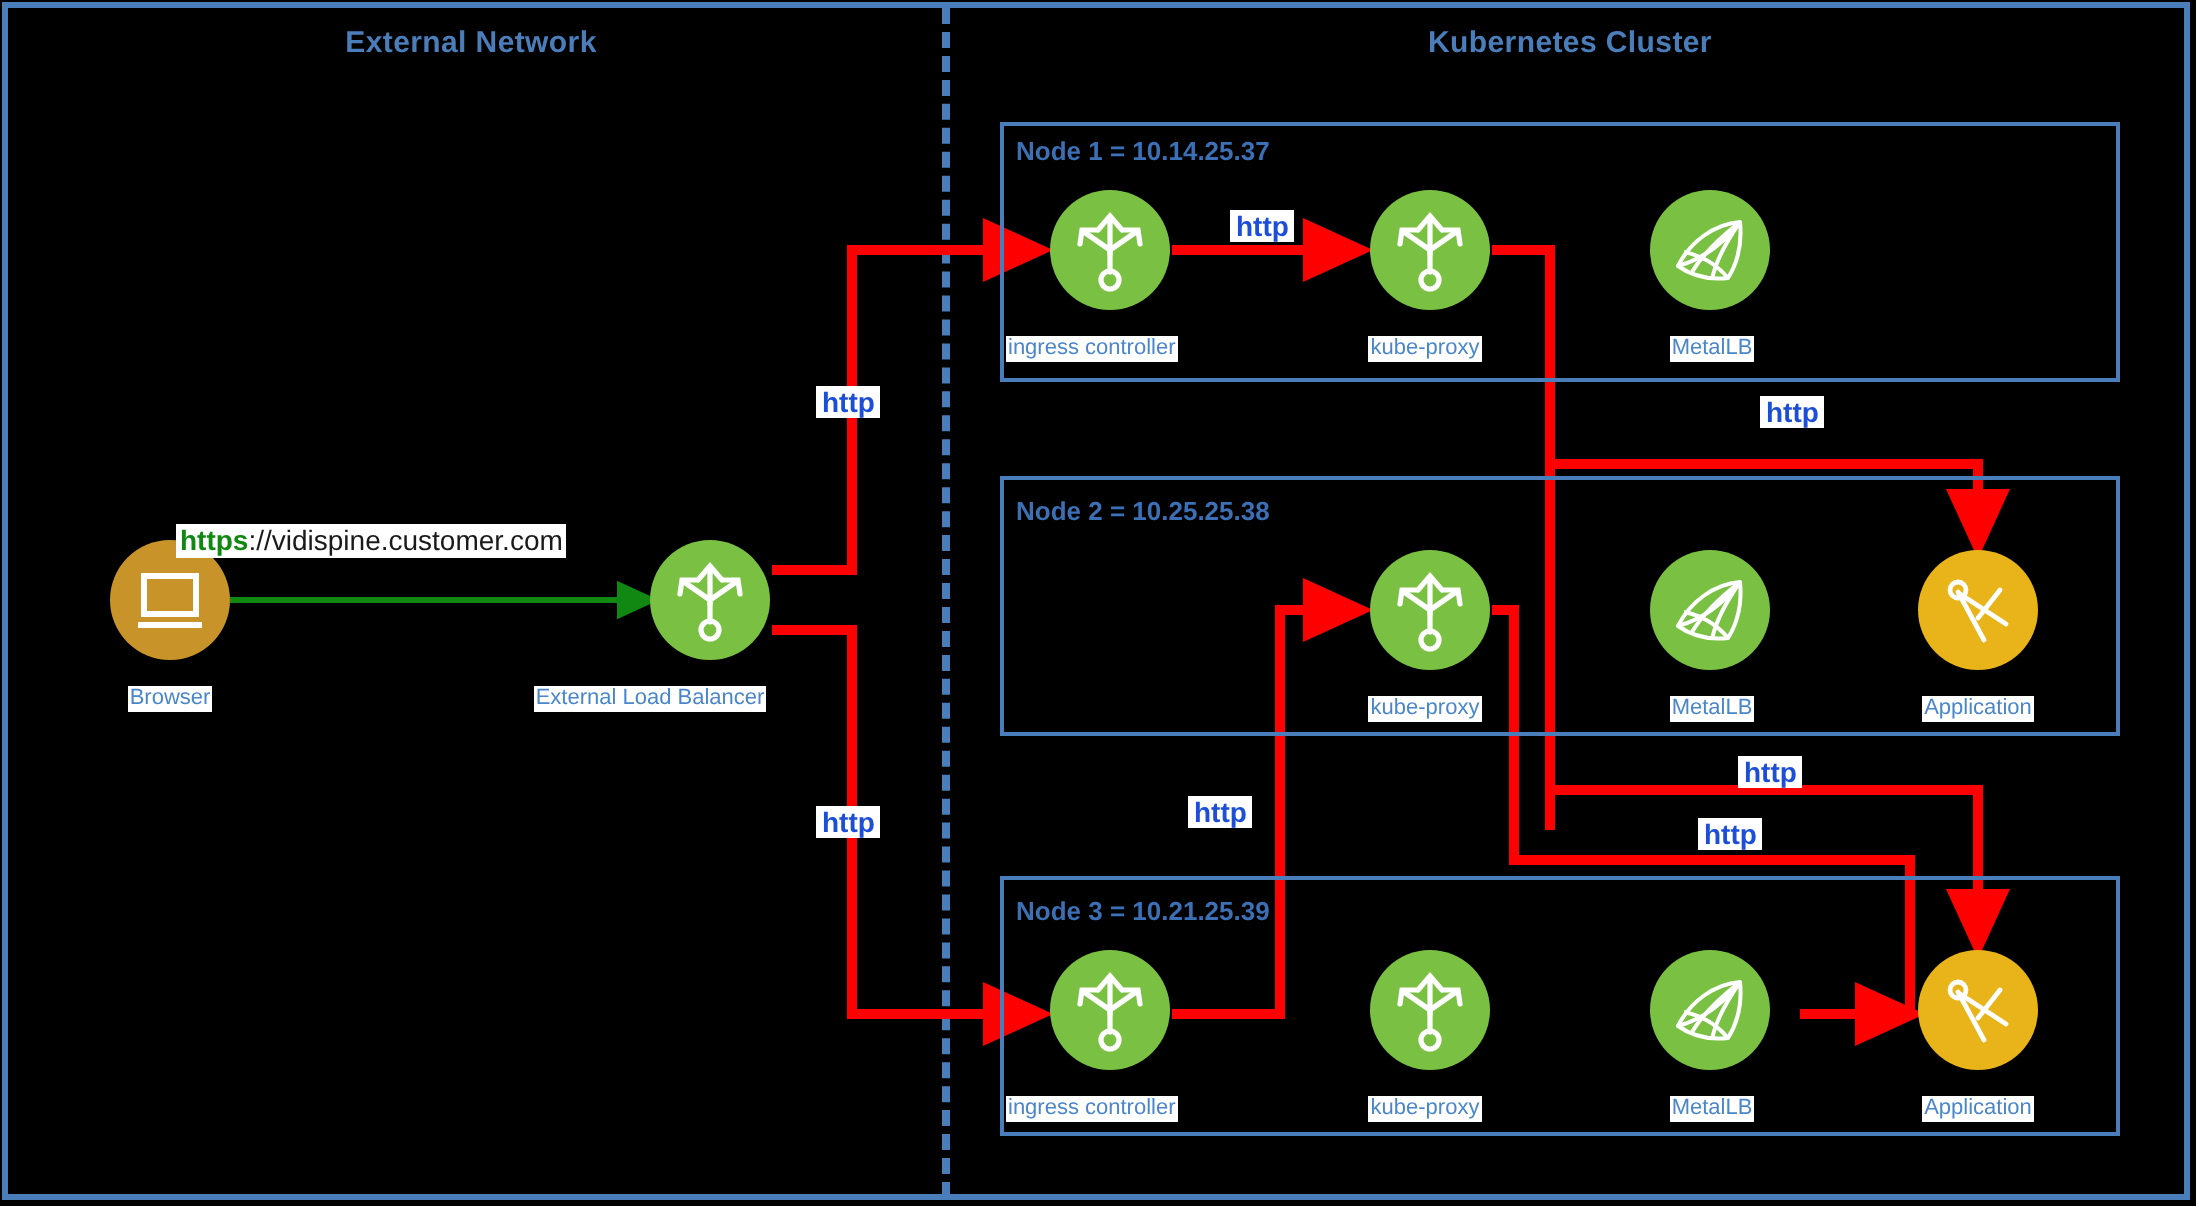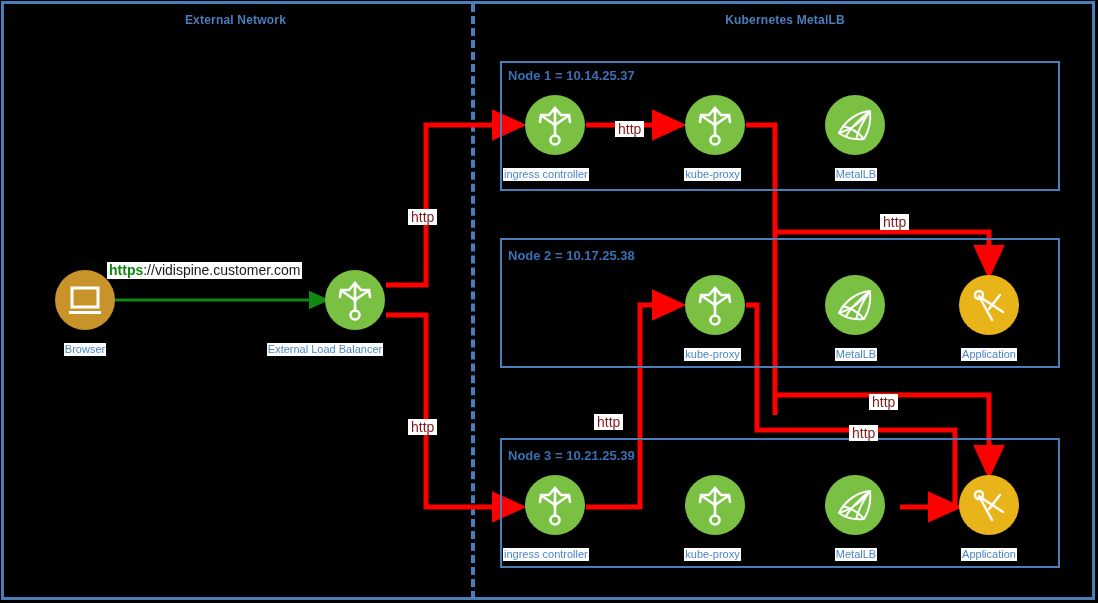--- a/index.html
+++ b/index.html
@@ -5,56 +5,56 @@
   html,body{margin:0;padding:0;background:#000;}
   body{font-family:"Liberation Sans",sans-serif;}
   #stage{position:relative;width:1098px;height:603px;background:#000000;overflow:hidden;}
 
   .outer-frame{position:absolute;left:1px;top:1px;width:1094px;height:599px;
     border:3px solid #4a7ebb;box-sizing:border-box;}
 
   .divider{position:absolute;left:471px;top:4px;width:0;height:595px;
     border-left:4px dashed #4a7ebb;}
 
-  .zone-title{position:absolute;color:#4a7ebb;font-weight:bold;font-size:12px;
+  .zone-title{position:absolute;color:#4a7ebb;font-weight:bold;font-size:15px;
     letter-spacing:.2px;white-space:nowrap;}
 
   .node-box{position:absolute;border:2px solid #4a7ebb;box-sizing:border-box;}
   .node-label{position:absolute;color:#3b6fb6;font-weight:bold;font-size:13px;
     white-space:nowrap;}
 
   .node-item{position:absolute;width:60px;text-align:center;}
   .circle{width:60px;height:60px;border-radius:50%;position:relative;}
   .circle.green{background:#7ac143;}
   .circle.gold{background:#e8b419;}
   .circle.bronze{background:#c8942a;}
   .circle svg{position:absolute;left:0;top:0;}
   .item-label{margin-top:13px;font-size:11px;color:#4a86c8;background:#ffffff;
     display:inline-block;padding:0 1px;white-space:nowrap;line-height:13px;}
 
-  .httplbl{position:absolute;background:#ffffff;color:#7f1d1d;font-weight:normal;
-    font-size:14px;line-height:16px;padding:0 3px;white-space:nowrap;margin-top:16px;}
+  .httplbl{position:absolute;background:#ffffff;color:#1d4ed8;font-weight:bold;
+    font-size:14px;line-height:16px;padding:0 3px;white-space:nowrap;}
 
   .urllbl{position:absolute;background:#ffffff;font-size:14px;line-height:17px;
     padding:0 2px;white-space:nowrap;color:#1a1a1a;}
   .urllbl b{color:#118811;}
 
   svg.wires{position:absolute;left:0;top:0;width:1098px;height:603px;
     pointer-events:none;}
 </style>
 </head>
 <body>
 
 <div id="stage">
 
   <div class="outer-frame"></div>
   <div class="divider"></div>
 
   <div class="zone-title" style="left:0;top:13px;width:471px;text-align:center;">External Network</div>
-  <div class="zone-title" style="left:475px;top:13px;width:620px;text-align:center;">Kubernetes MetalLB</div>
+  <div class="zone-title" style="left:475px;top:13px;width:620px;text-align:center;">Kubernetes Cluster</div>
 
   <svg class="wires" viewBox="0 0 1098 603">
     <defs>
       <marker id="ar" markerWidth="7" markerHeight="7" refX="5.5" refY="3.2" orient="auto" markerUnits="strokeWidth">
         <path d="M0,0 L7,3.2 L0,6.4 z" fill="#ff0000"></path>
       </marker>
       <marker id="ag" markerWidth="7" markerHeight="7" refX="5.5" refY="3.2" orient="auto" markerUnits="strokeWidth">
         <path d="M0,0 L7,3.2 L0,6.4 z" fill="#118811"></path>
       </marker>
     </defs>
@@ -100,21 +100,21 @@
   <div class="node-item" style="left:55px;top:270px;">
     <div class="circle bronze">
       <svg width="60" height="60" viewBox="0 0 60 60">
         <rect x="17" y="18" width="26" height="19" fill="none" stroke="#fff" stroke-width="3"></rect>
         <rect x="14" y="41" width="32" height="3" fill="#fff"></rect>
       </svg>
     </div>
     <span class="item-label">Browser</span>
   </div>
 
-  <div class="urllbl" style="left:107px;top:262px;">
+  <div class="urllbl" style="left:88px;top:262px;">
     <b>https</b><span>://vidispine.customer.com</span>
   </div>
 
   <div class="node-box" style="left:500px;top:61px;width:560px;height:130px;"></div>
   <div class="node-label" style="left:508px;top:68px;">Node 1 = 10.14.25.37</div>
 
   <div class="node-item" style="left:525px;top:95px;">
     <div class="circle green">
       <svg width="60" height="60" viewBox="0 0 60 60">
         <g stroke="#fff" stroke-width="2.6" fill="none" stroke-linecap="round">
@@ -159,21 +159,21 @@
           <path d="M45,16 C38,26 33,35 31,44.6"></path>
           <path d="M14,38 C25,35 35,29 45,16"></path>
           <path d="M17,31 C27,33 34,38 39,44"></path>
         </g>
       </svg>
     </div>
     <span class="item-label" style="margin-left:2px;">MetalLB</span>
   </div>
 
   <div class="node-box" style="left:500px;top:238px;width:560px;height:130px;"></div>
-  <div class="node-label" style="left:508px;top:248px;">Node 2 = 10.17.25.38</div>
+  <div class="node-label" style="left:508px;top:248px;">Node 2 = 10.25.25.38</div>
 
   <div class="node-item" style="left:685px;top:275px;">
     <div class="circle green">
       <svg width="60" height="60" viewBox="0 0 60 60">
         <g stroke="#fff" stroke-width="2.6" fill="none" stroke-linecap="round">
           <path d="M30,32 L30,14"></path>
             <path d="M24,20 L30,13 L36,20"></path>
           <path d="M30,30 L17,21"></path>
             <path d="M15,27 L16,20 L23,20"></path>
           <path d="M30,30 L43,21"></path>

